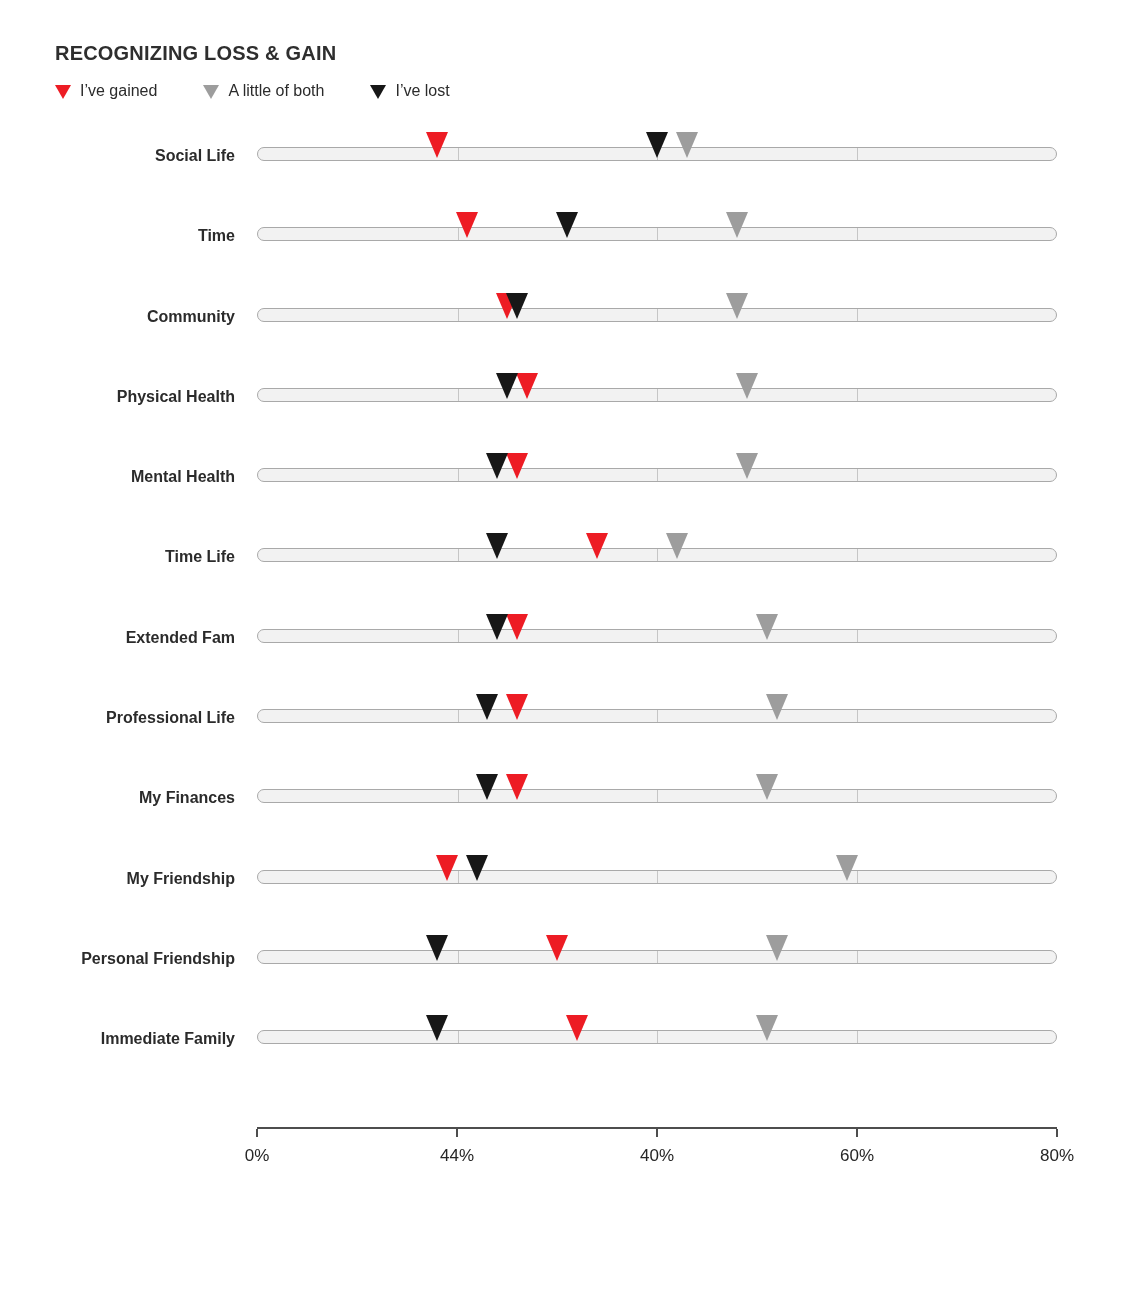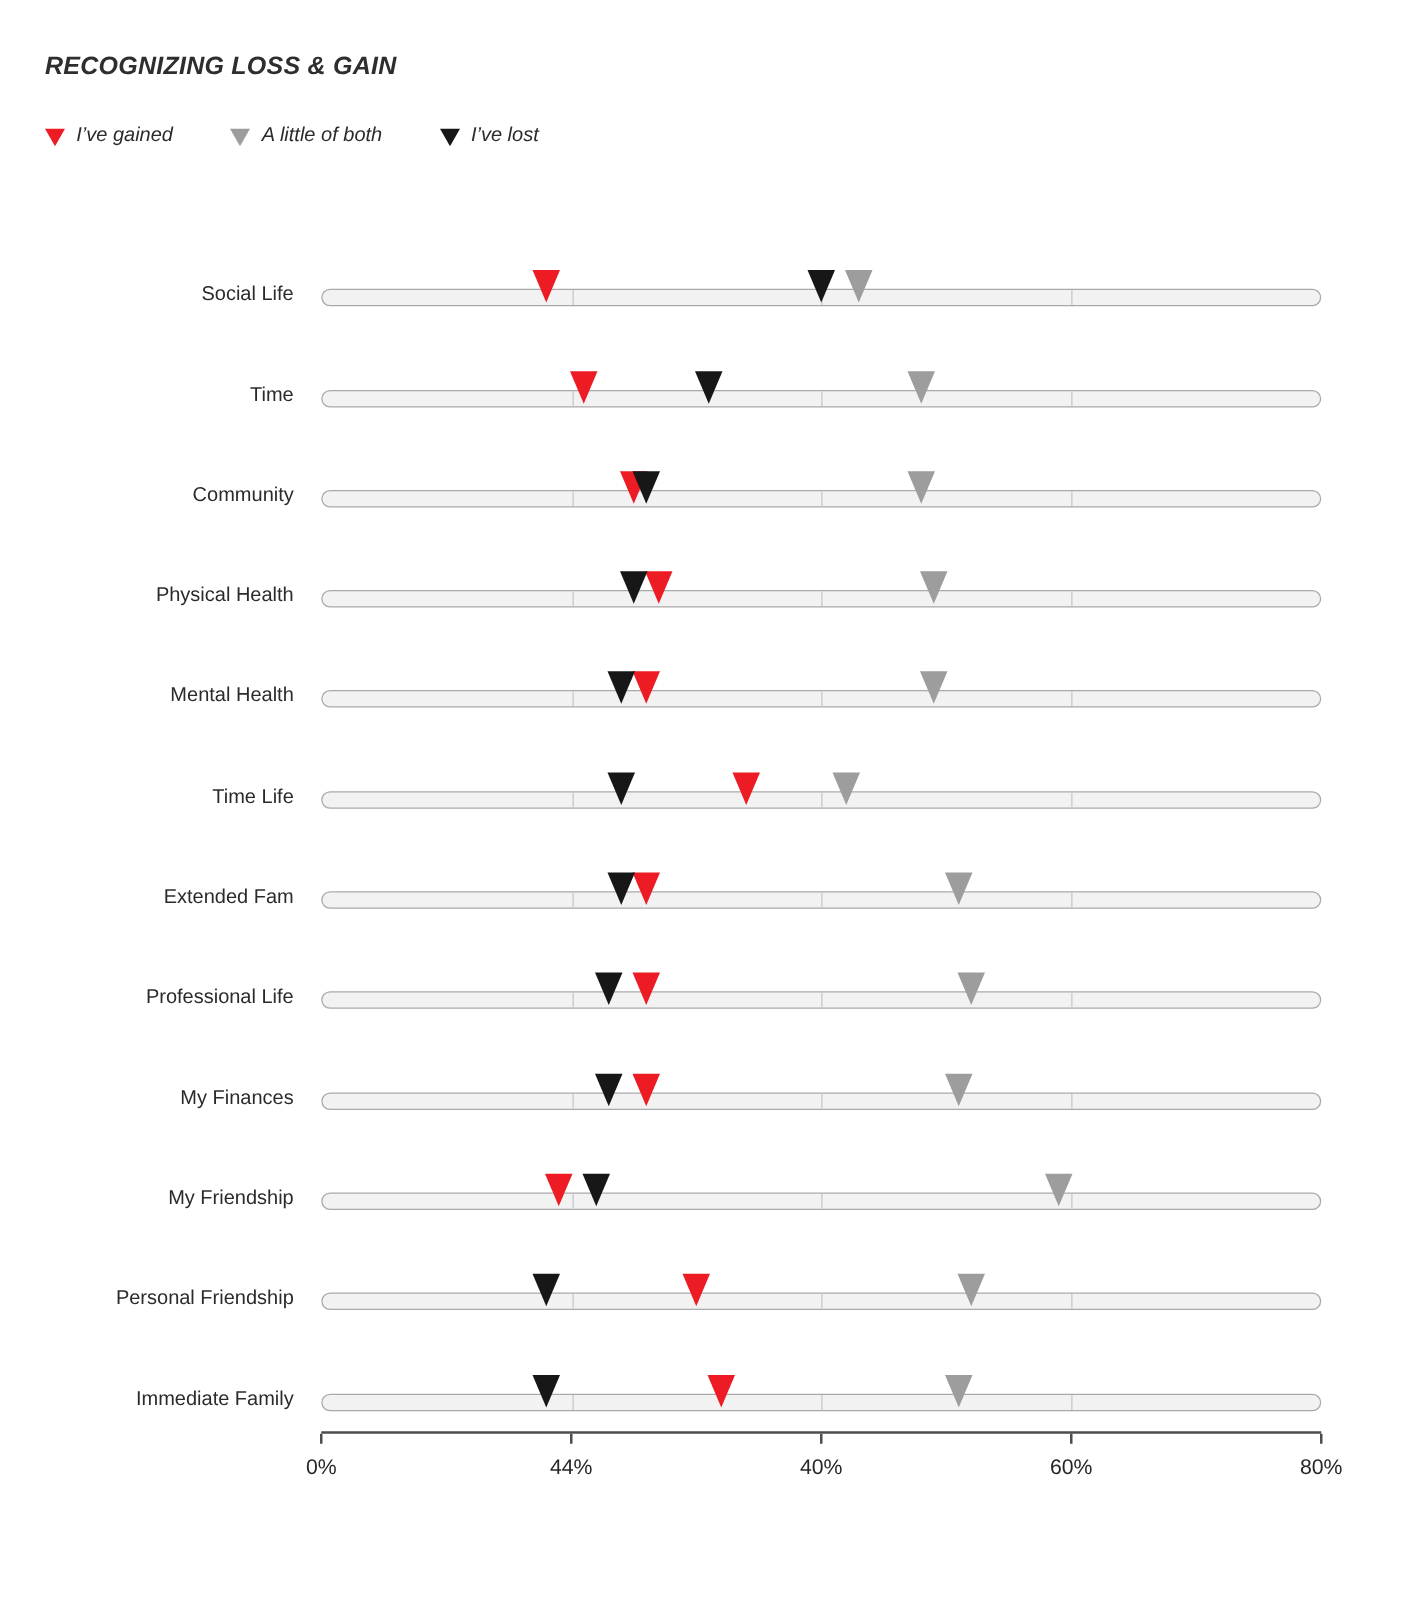--- a/index.html
+++ b/index.html
@@ -5,52 +5,53 @@
   * { box-sizing: border-box; margin: 0; padding: 0; }
   html, body { background: #ffffff; }
   body { font-family: "Liberation Sans", "DejaVu Sans", sans-serif; }
   .page {
     position: relative;
     width: 1125px;
     height: 1297px;
     background: #ffffff;
     overflow: hidden;
   }
-  .header { padding: 40px 0 0 36px; font-style: italic; }
+  .header { padding: 40px 0 0 55px; }
   .title {
     font-size: 20px;
     font-weight: 700;
     color: #2e2e2e;
     letter-spacing: 0.2px;
     line-height: 26px;
   }
   .legend {
     display: flex;
     align-items: center;
     gap: 46px;
-    margin-top: 32px;
+    margin-top: 14px;
     height: 22px;
   }
   .legend-item { display: flex; align-items: center; gap: 9px; }
   .legend-tri {
     display: inline-block;
     width: 0; height: 0;
     border-left: 8px solid transparent;
     border-right: 8px solid transparent;
     border-top: 14px solid #000;
     margin-top: 2px;
   }
   .legend-label { font-size: 16px; color: #2b2b2b; }
 
   .chart { margin-top: 45px; }
   .row {
     position: relative;
     height: 80.3px;
     display: flex;
-    align-items: flex-end;
+    align-items: flex-start;
+    font-weight: bold;
   }
   .row-label {
     width: 235px;
     padding-right: 0;
     text-align: right;
     font-size: 16px;
     color: #2b2b2b;
     flex: 0 0 235px;
   }
   .track-wrap {

